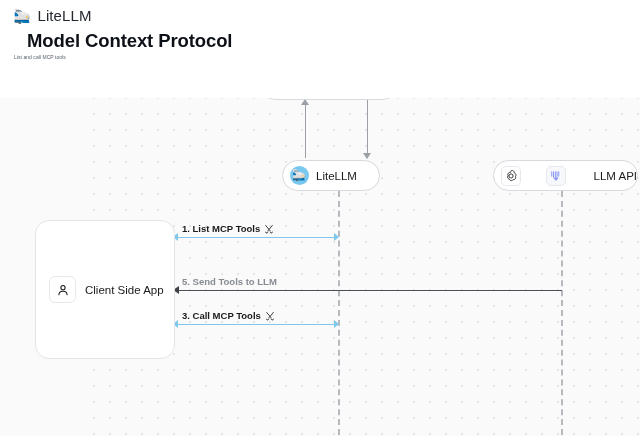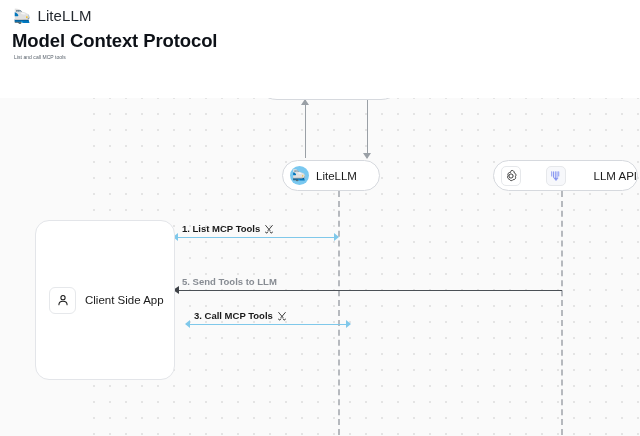--- a/index.html
+++ b/index.html
@@ -40,21 +40,21 @@
     display: inline-block;
   }
   #brand .brand-text {
     font-size: 15px;
     font-weight: 400;
     color: #24292f;
     letter-spacing: 0.1px;
   }
   #page-title {
     position: absolute;
-    left: 12px; top: 30px;
+    left: 27px; top: 30px;
     font-size: 18.5px;
     font-weight: 700;
     color: #0d1117;
     letter-spacing: -0.1px;
     text-align: center;
   }
   #page-subtitle {
     position: absolute;
     left: 14px; top: 54px;
     font-size: 5px;
@@ -196,21 +196,21 @@
   #node-llm-api .node-label {
     font-size: 11.5px;
     color: #1a1a1a;
     margin-left: 3px;
   }
 
   
   #node-client-app {
     position: absolute;
     left: 35px; top: 220px;
-    width: 140px; height: 160px;
+    width: 140px; height: 139px;
     background: #ffffff;
     border: 1.2px solid #e3e5e9;
     border-radius: 14px;
     display: flex;
     align-items: center;
     z-index: 12;
     box-sizing: border-box;
     padding-left: 13px;
     gap: 9px;
   }
@@ -320,21 +320,21 @@
   .flow-dark .arrowhead.left {
     left: -1px;
     border-top: 4.5px solid transparent;
     border-bottom: 4.5px solid transparent;
     border-right: 6.5px solid #3f4348;
   }
   .flow-dark .flow-label { color: #878c93; font-weight: 600; }
 
   #flow-1 { left: 174px; top: 230px; width: 164px; height: 14px; }
   #flow-2 { left: 174px; top: 283px; width: 388px; height: 14px; }
-  #flow-3 { left: 186px; top: 317px; width: 164px; height: 14px; }
+  #flow-3 { left: 174px; top: 317px; width: 164px; height: 14px; }
 
   .tools-glyph {
     display: inline-flex;
     align-items: center;
   }
 </style>
 </head>
 <body>
 
 <div id="canvas"></div>

